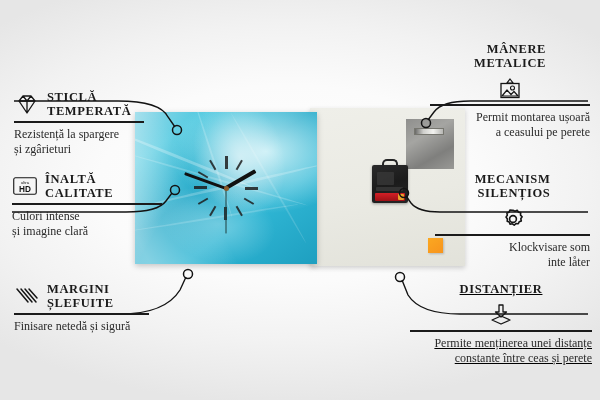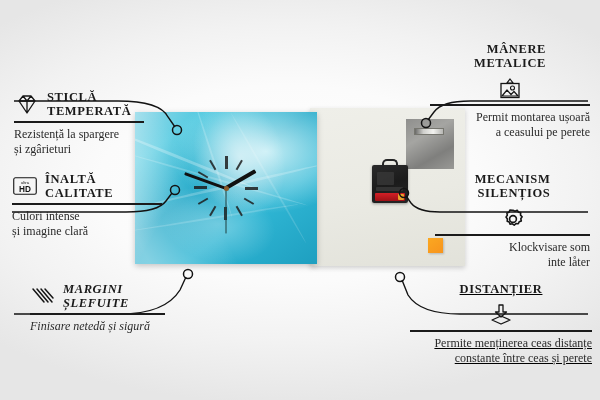--- a/index.html
+++ b/index.html
@@ -254,21 +254,21 @@
     </svg>
     <div>
       <div class="co-title">ÎNALTĂ CALITATE</div>
     </div>
   </div>
   <div class="co-rule"></div>
   <div class="co-sub">Culori intense</div>
   <div class="co-sub">și imagine clară</div>
 </div>
 
-<div class="callout left" style="left:30px; top:282px; width:135px;font-style:italic;">
+<div class="callout left" style="left:14px; top:282px; width:135px;">
   <div class="co-head">
     <svg class="ico" viewBox="0 0 24 24">
       <g stroke="#151515" stroke-width="1.5" stroke-linecap="round">
         <path d="M2 5 L13 18"></path>
           <path d="M6 5 L17 18"></path>
         <path d="M10 5 L21 18"></path>
           <path d="M14 5 L22 14"></path>
       </g>
     </svg>
     <div>
@@ -320,15 +320,15 @@
   <div class="co-head">
     <div>
       <div class="co-title">DISTANȚIER</div>
     </div>
     <svg class="ico" viewBox="0 0 24 24">
       <path d="M10 2 H14 V9 H17.5 L12 14 L6.5 9 H10 Z" fill="none" stroke="#151515" stroke-width="1.3" stroke-linejoin="round"></path>
       <path d="M12 13 L21 17 L12 21 L3 17 Z" fill="none" stroke="#151515" stroke-width="1.3" stroke-linejoin="round"></path>
     </svg>
   </div>
   <div class="co-rule"></div>
-  <div class="co-sub">Permite menținerea ceas distanțe</div>
+  <div class="co-sub">Permite menținerea unei distanțe</div>
   <div class="co-sub">constante între ceas și perete</div>
 </div>
 
 </body></html>

